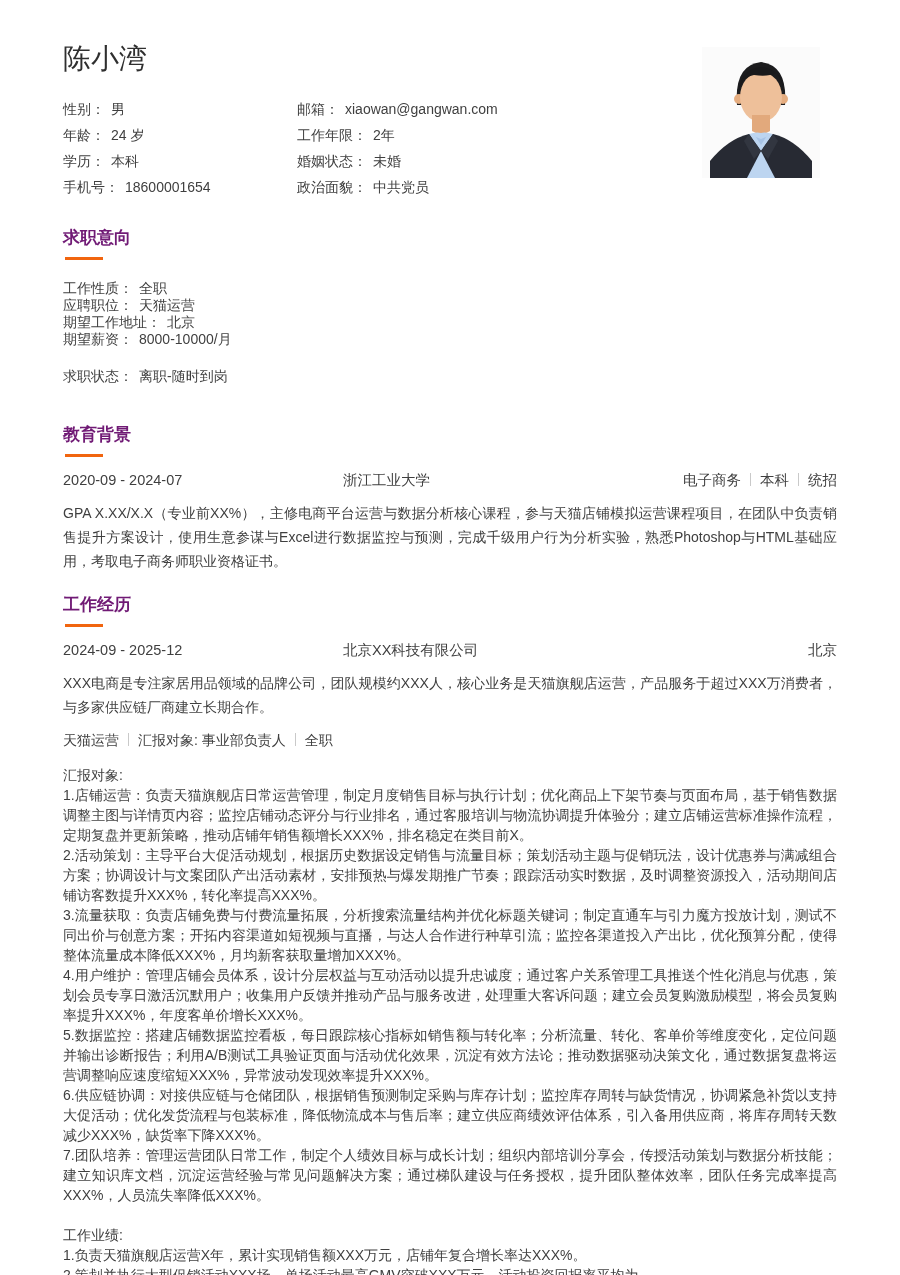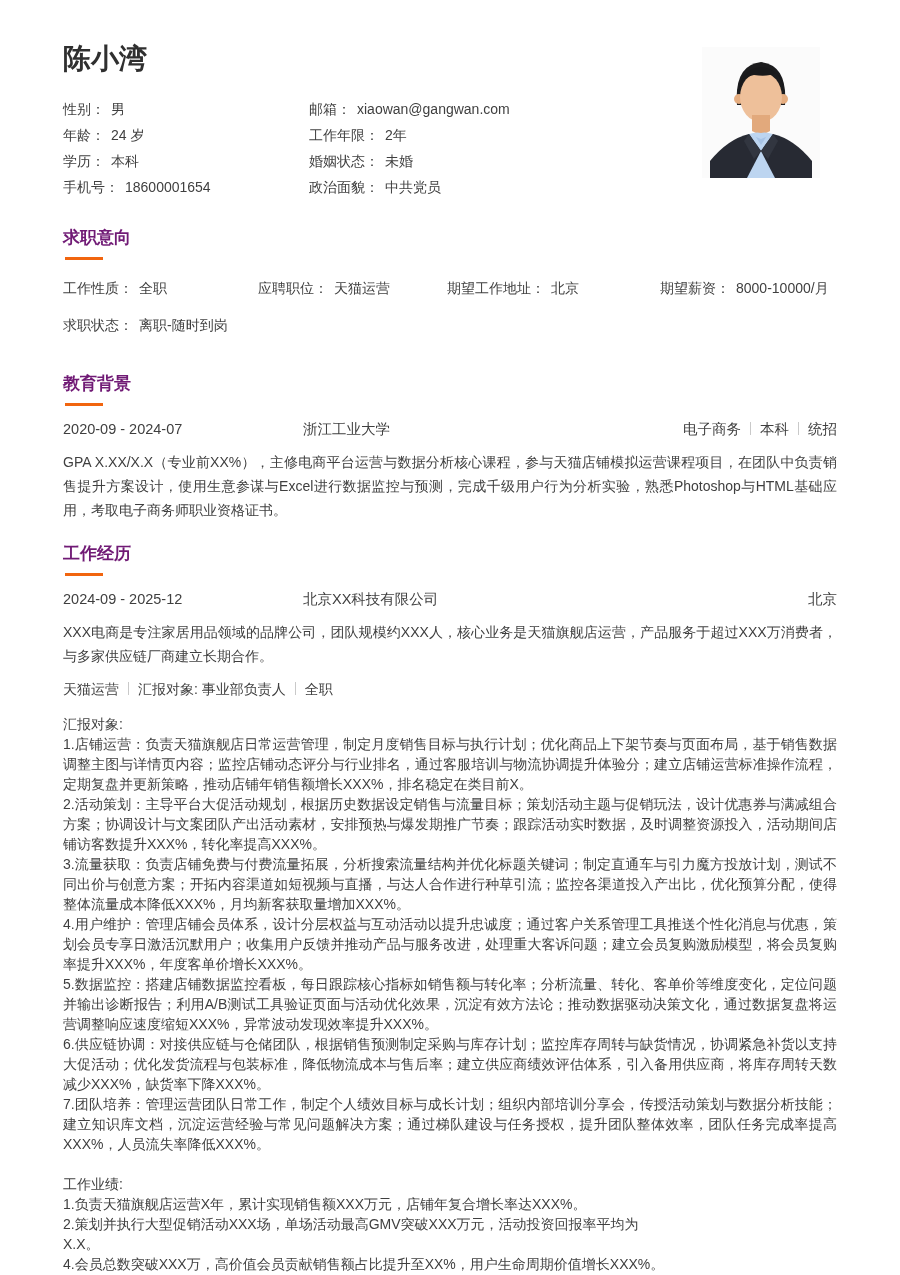--- a/index.html
+++ b/index.html
@@ -4,46 +4,46 @@
 <style>
   html,body{margin:0;padding:0;background:#ffffff;}
   body{
     width:900px;height:1275px;overflow:hidden;
     font-family:"Liberation Sans","DejaVu Sans",sans-serif;
     color:#3f3f3f;
   }
   .page{box-sizing:border-box;width:900px;height:1275px;padding:44px 63px 0;position:relative;}
 
   
-  .name{font-size:28px;line-height:30px;font-weight:bold;color:#2f2f2f;margin:0 0 22px;}
-  .info-grid{display:flex;gap:12px;}
+  .name{font-size:28px;line-height:30px;font-weight:normal;color:#2f2f2f;margin:0 0 22px;}
+  .info-grid{display:flex;}
   .info-col{display:flex;flex-direction:column;}
   .info-col.left{width:234px;}
   .info-row{font-size:14px;line-height:26px;white-space:nowrap;}
   .info-row .lbl{color:#3f3f3f;}
   .info-row .val{color:#3f3f3f;margin-left:6px;}
   .photo{
     position:absolute;top:47px;right:80px;width:118px;height:131px;
     background:#fbfbfb;overflow:hidden;
   }
 
   
   .section-title{font-size:17px;line-height:20px;font-weight:bold;color:#701a75;}
   .title-underline{width:38px;height:3px;margin:9px 0 0 2px;}
 
   
-  .intent-row{display:flex;margin-top:20px;font-size:14px;line-height:17px;}
+  .intent-row{display:flex;margin-top:20px;font-size:14px;line-height:17px;flex-direction:column;}
   .intent-field{white-space:nowrap;}
   .intent-field .val{margin-left:6px;}
   .intent-field.f0{width:195px;}
   .intent-field.f1{width:189px;}
   .intent-field.f2{width:213px;}
 
   
-  .triple-row{display:flex;align-items:baseline;margin-top:14px;font-size:14.5px;line-height:18px;}
+  .triple-row{display:flex;align-items:baseline;margin-top:14px;font-size:14.5px;line-height:18px;gap:40px;}
   .triple-row .left{width:240px;}
   .triple-row .center{flex:1;text-align:left;}
   .triple-row .right{width:240px;text-align:right;}
 
   .meta-sep{display:inline-block;width:1px;height:13px;background:#c9c9c9;margin:0 9px;vertical-align:-1px;}
 
   .para{font-size:14px;line-height:24px;margin-top:12px;text-align:justify;}
 
   .position-line{margin-top:12px;font-size:14px;line-height:18px;}
 

